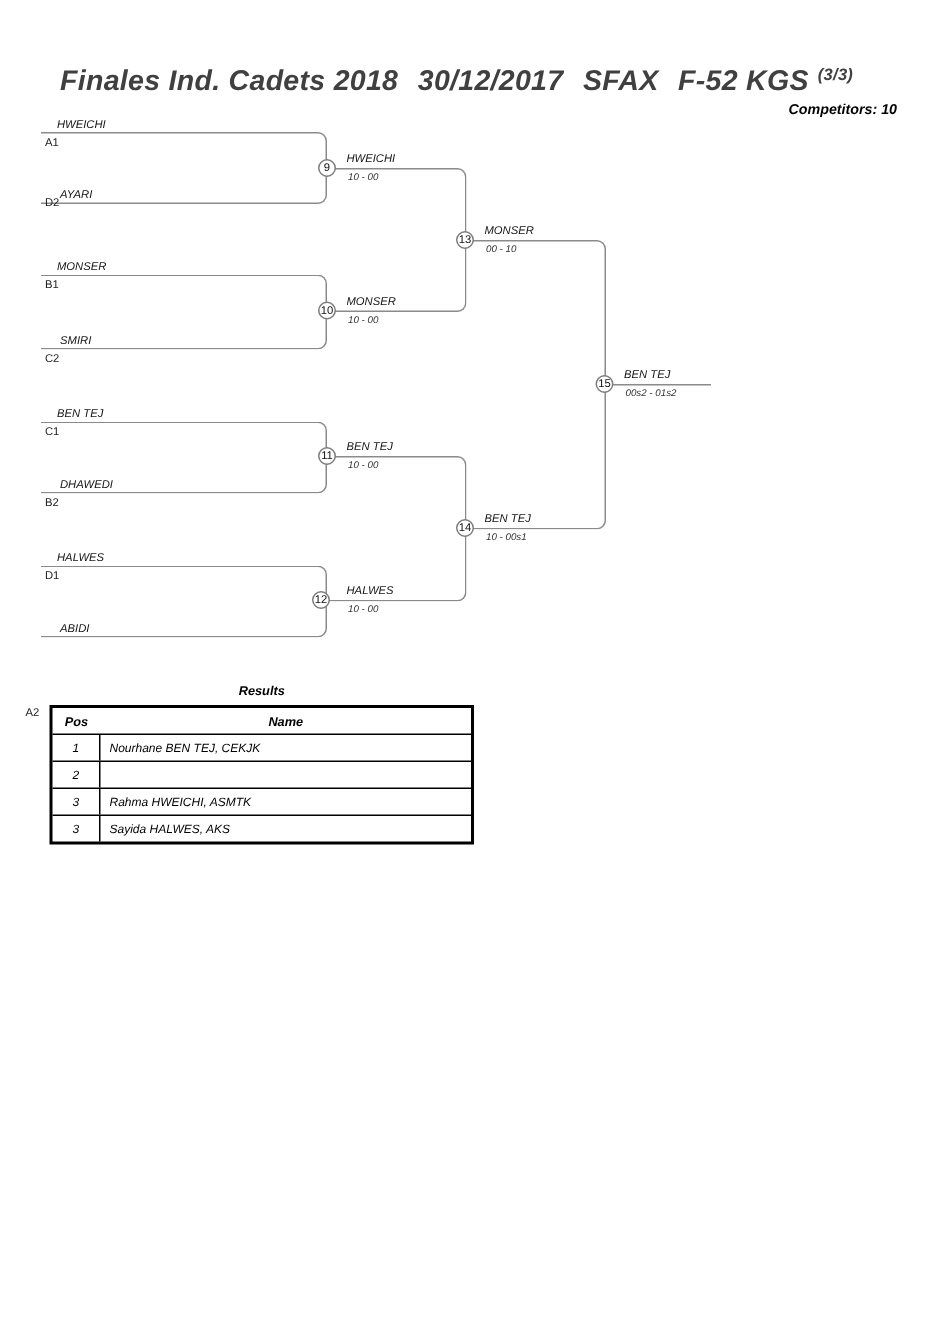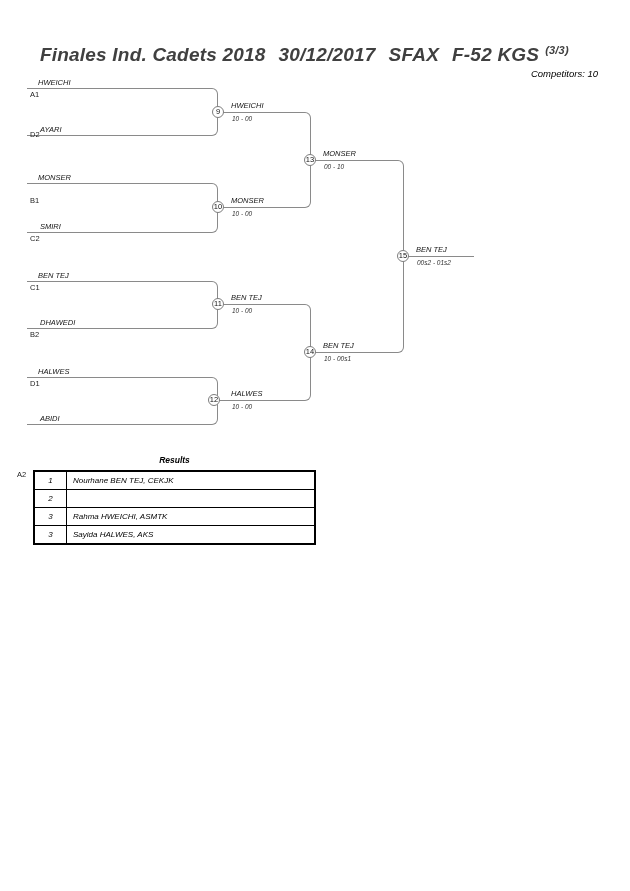--- a/index.html
+++ b/index.html
@@ -13,21 +13,21 @@
   
   .title{
     position:absolute;left:40px;top:44px;width:586px;
     font-weight:bold;font-style:italic;font-size:19px;
     white-space:nowrap;color:#404040;letter-spacing:0.2px;
   }
   .title .tgap{margin-left:13px;}
   .title sup{font-size:11px;font-weight:bold;font-style:italic;margin-left:6px;}
   .subtitle{
     position:absolute;right:32px;top:68px;
-    font-style:italic;font-weight:normal;font-size:9.5px;color:#000;
+    font-style:italic;font-weight:bold;font-size:9.5px;color:#000;
   }
 
   
   .pair{
     position:absolute;left:27px;width:191px;box-sizing:border-box;
     border-top:1px solid #8a8a8a;border-right:1px solid #8a8a8a;border-bottom:1px solid #8a8a8a;
     border-radius:0 6px 6px 0;
   }
   .conn{
     position:absolute;box-sizing:border-box;
@@ -102,21 +102,21 @@
   <div class="conn" style="left:217px;top:304px;width:94px;height:97px;"></div>
   <div class="conn" style="left:310px;top:160px;width:94px;height:193px;"></div>
   <div class="hline" style="left:403px;top:256px;width:71px;"></div>
 
   <div class="pname" style="left:38px;top:78px;">HWEICHI</div>
   <div class="seed" style="left:30px;top:90px;">A1</div>
   <div class="pname" style="left:40px;top:125px;">AYARI</div>
   <div class="seed" style="left:30px;top:130px;">D2</div>
 
   <div class="pname" style="left:38px;top:173px;">MONSER</div>
-  <div class="seed" style="left:30px;top:185px;margin-top:11px;">B1</div>
+  <div class="seed" style="left:30px;top:185px;">B1</div>
   <div class="pname" style="left:40px;top:222px;">SMIRI</div>
   <div class="seed" style="left:30px;top:234px;">C2</div>
 
   <div class="pname" style="left:38px;top:271px;">BEN TEJ</div>
   <div class="seed" style="left:30px;top:283px;">C1</div>
   <div class="pname" style="left:40px;top:318px;">DHAWEDI</div>
   <div class="seed" style="left:30px;top:330px;">B2</div>
 
   <div class="pname" style="left:38px;top:367px;">HALWES</div>
   <div class="seed" style="left:30px;top:379px;">D1</div>
@@ -147,20 +147,24 @@
   <div class="score" style="left:324px;top:163px;">00 - 10</div>
 
   <div class="wname" style="left:323px;top:341px;">BEN TEJ</div>
   <div class="score" style="left:324px;top:355px;">10 - 00s1</div>
 
   <div class="wname" style="left:416px;top:245px;">BEN TEJ</div>
   <div class="score" style="left:417px;top:259px;">00s2 - 01s2</div>
 
   <div class="results-title">Results</div>
   <div class="results-table">
+    <div class="thead">
+      <div class="th-pos">Pos</div>
+      <div class="th-name">Name</div>
+    </div>
     <div class="trow">
       <div class="td-pos">1</div>
       <div class="td-name">Nourhane BEN TEJ, CEKJK</div>
     </div>
     <div class="trow">
       <div class="td-pos">2</div>
     </div>
     <div class="trow">
       <div class="td-pos">3</div>
       <div class="td-name">Rahma HWEICHI, ASMTK</div>

